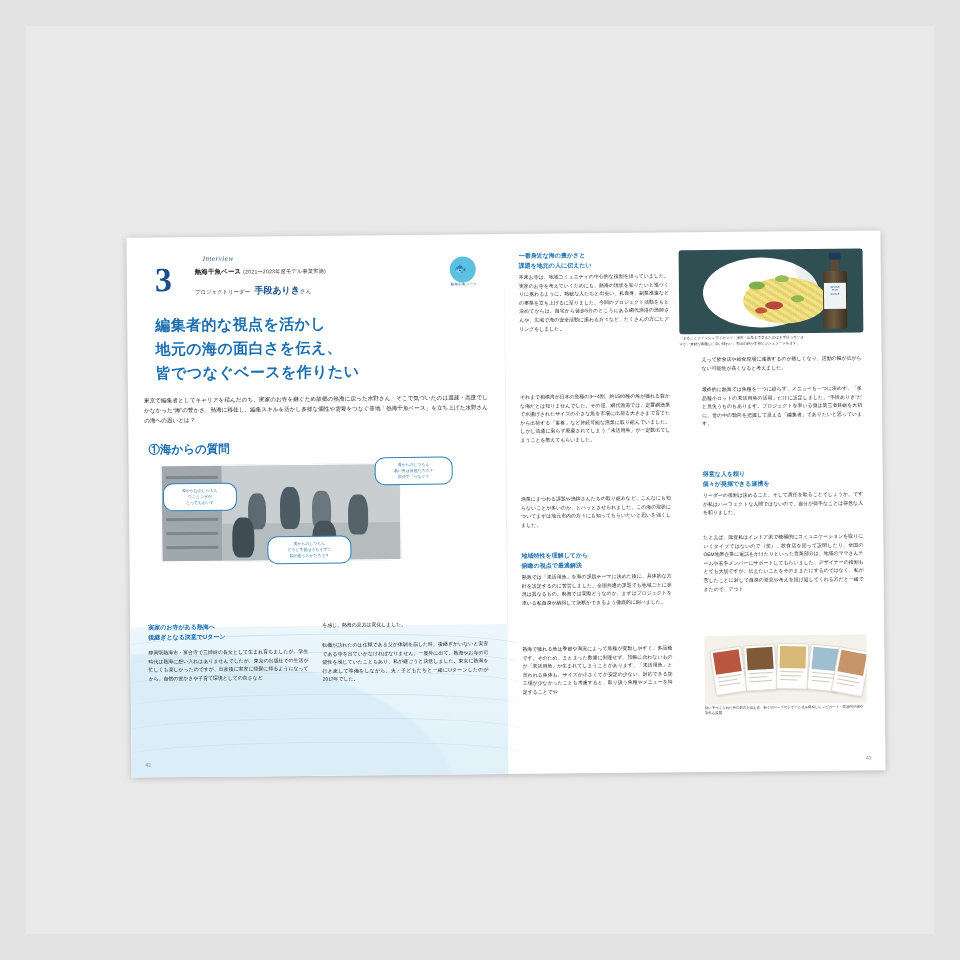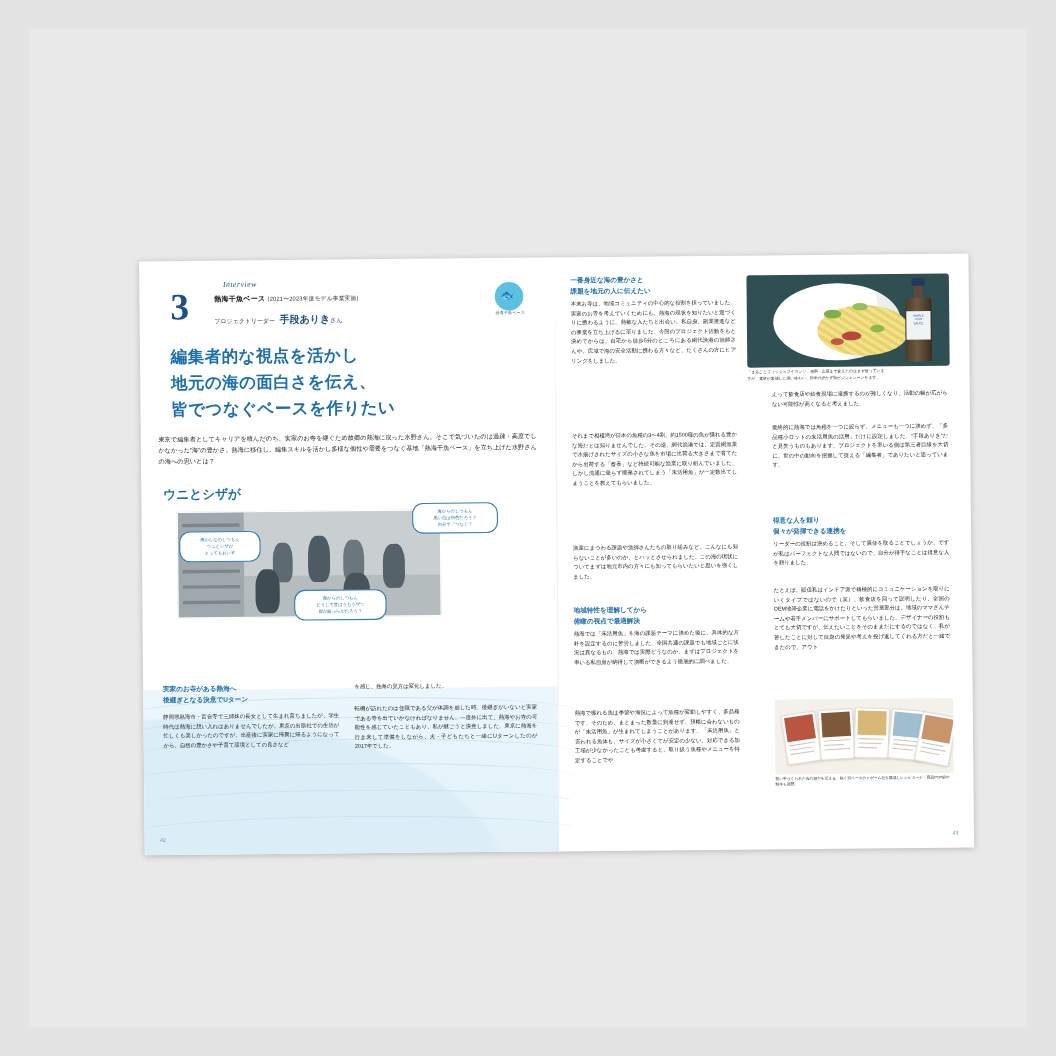--- a/index.html
+++ b/index.html
@@ -211,21 +211,21 @@
           <div class="fish">🐟</div>
           <div class="cap">熱海干魚ベース</div>
         </div>
 
         <div class="headline" style="white-space:pre-line">編集者的な視点を活かし
 地元の海の面白さを伝え、
 皆でつなぐベースを作りたい</div>
 
         <div class="lede">東京で編集者としてキャリアを積んだのち、実家のお寺を継ぐため故郷の熱海に戻った水野さん。そこで気づいたのは過疎・高度でしかなかった“海”の豊かさ。熱海に移住し、編集スキルを活かし多様な個性や需要をつなぐ基地「熱海干魚ベース」を立ち上げた水野さんの海への思いとは？</div>
 
-        <div class="sec-title">ウニとシザが</div>
+        <div class="sec-title">①海からの質問</div>
 
         <div class="photo-area">
           <div class="ph-row">
             <div class="ph-shelf">
               <i style="top:10px"></i>
                 <i style="top:24px"></i>
                 <i style="top:38px"></i>
               <i style="top:52px"></i>
                 <i style="top:66px"></i>
                 <i style="top:80px"></i>

